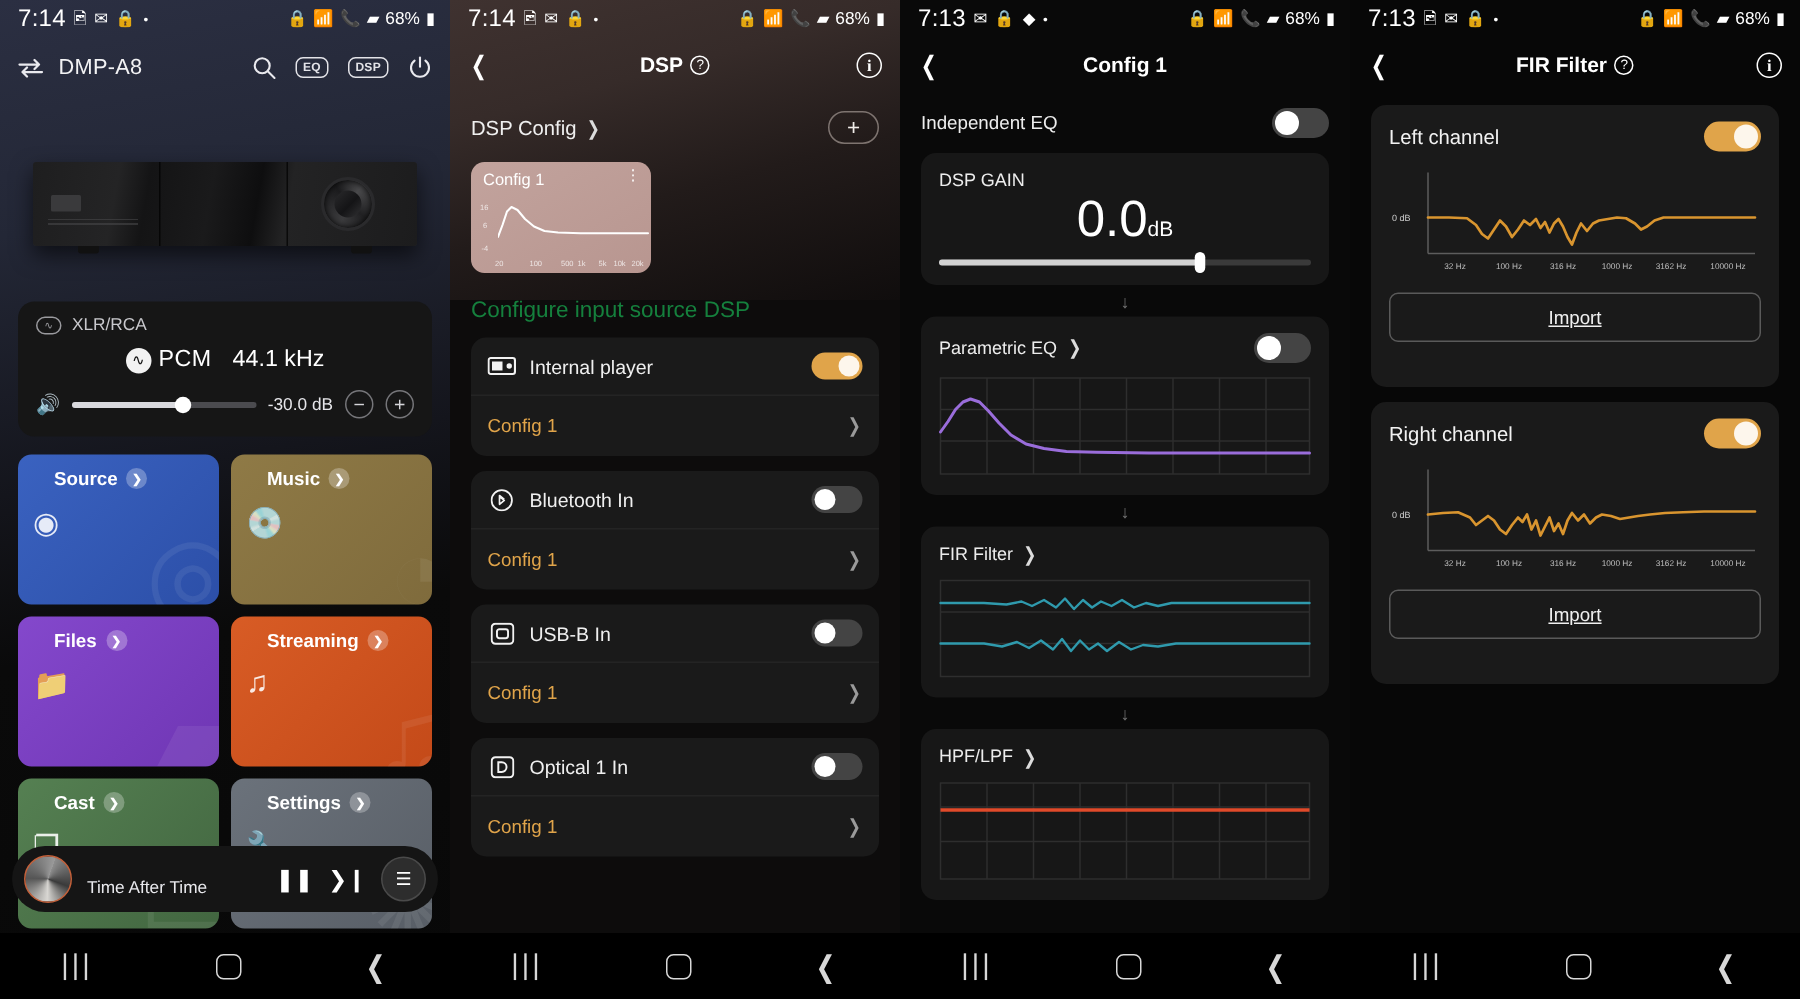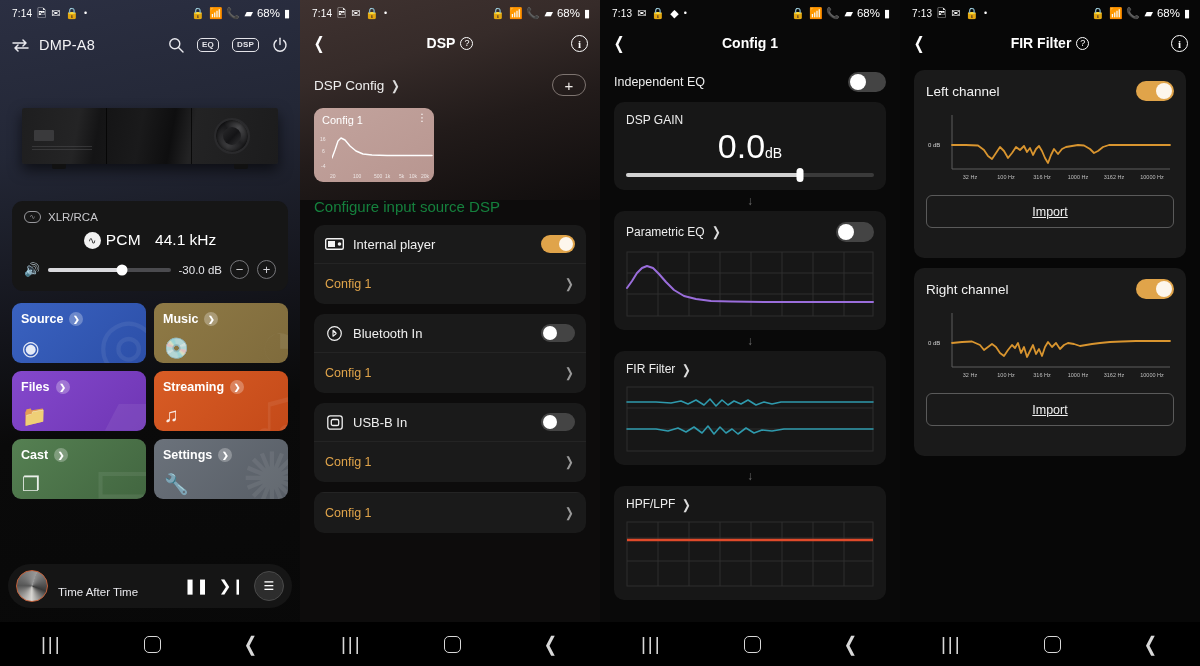--- a/index.html
+++ b/index.html
@@ -12,21 +12,21 @@
   .screens { display: flex; width: 1200px; height: 666px; }
   .panel { width: 300px; height: 666px; position: relative; overflow: hidden; background: #0c0c0c; }
 
   
   .statusbar {
     height: 26px; display: flex; align-items: center;
     padding: 0 10px 0 12px; font-size: 11.5px; color: #fff;
     position: relative; z-index: 5;
   }
   .sb-left { display: flex; align-items: center; gap: 5px; }
-  .sb-time { font-size: 10px; letter-spacing: .2px; }
+  .sb-time { font-size: 16px; letter-spacing: .2px; }
   .sb-right { margin-left: auto; display: flex; align-items: center; gap: 4px; font-size: 11.5px; }
   .sbi { display: inline-block; line-height: 1; }
   .glyph { font-size: 11px; }
 
   
   .navbar {
     position: absolute; left: 0; bottom: 0; width: 100%; height: 44px;
     background: #000; display: flex; align-items: center; justify-content: space-around;
     z-index: 10;
   }
@@ -89,21 +89,21 @@
   .vol-ico { color:#d9d9dd; font-size:13px; }
   .vol-track { flex:1; height:4px; background:#4b4b4f; border-radius:2px; position:relative; }
   .vol-fill { position:absolute; left:0; top:0; bottom:0; width:60%; background:#d9d9dd; border-radius:2px; }
   .vol-knob { position:absolute; left:60%; top:50%; transform:translate(-50%,-50%);
     width:11px;height:11px;border-radius:50%;background:#fff; }
   .vol-db { color:#e6e6ea; font-size:11.5px; white-space:nowrap; }
   .rnd-btn { width:19px;height:19px;border-radius:50%;border:1.2px solid #76767a;color:#d5d5d9;
     display:flex;align-items:center;justify-content:center;font-size:13px;line-height:1; flex:none;}
 
   .tiles { margin: 12px 12px 0; display:grid; grid-template-columns: 1fr 1fr; gap: 8px; }
-  .tile { height: 60px; border-radius: 9px; position: relative; overflow: hidden; padding: 9px 9px; }
+  .tile { height: 100px; border-radius: 9px; position: relative; overflow: hidden; padding: 9px 24px; }
   .tile-title { color:#fff; font-size:12.5px; font-weight:bold; display:flex; align-items:center; gap:6px; }
   .tile-arrow { width:14px;height:14px;border-radius:50%;background:rgba(255,255,255,.28);
     display:flex;align-items:center;justify-content:center;font-size:8px;color:#fff; }
   .tile-ico { position:absolute; left:10px; top:33px; color:rgba(255,255,255,.88); font-size:20px; }
   .tile-ghost { position:absolute; right:-14px; bottom:-22px; font-size:72px; color:rgba(255,255,255,.07); }
 
   .player {
     position:absolute; left:8px; right:8px; bottom:58px; height:44px;
     background:#151515; border-radius:22px; display:flex; align-items:center; padding:0 8px; gap:10px;
   }
@@ -447,20 +447,32 @@
             <span class="kn"></span>
           </span>
       </div>
       <div class="src-sub">
         <span class="src-sub-txt">Config 1</span>
         <span class="src-sub-chev">❯</span>
       </div>
     </div>
 
     <div class="src-card">
+      <div class="src-head">
+        <span class="src-ico">
+          <svg width="16" height="15" viewBox="0 0 16 15">
+              <rect x=".8" y=".8" width="14.4" height="13.4" rx="2.5" stroke="#f2f2f2" stroke-width="1.3" fill="none"></rect>
+              <path d="M5.2 4.2h2.3a3 3 0 0 1 0 6.4H5.2z" stroke="#f2f2f2" stroke-width="1.3" fill="none"></path>
+            </svg>
+        </span>
+        <span class="src-name">Optical 1 In</span>
+        <span class="toggle">
+            <span class="kn"></span>
+          </span>
+      </div>
       <div class="src-sub">
         <span class="src-sub-txt">Config 1</span>
         <span class="src-sub-chev">❯</span>
       </div>
     </div>
 
     <div class="navbar">
       <span class="nav-recent">|||</span>
       <span class="nav-home"></span>
       <span class="nav-back">❮</span>

